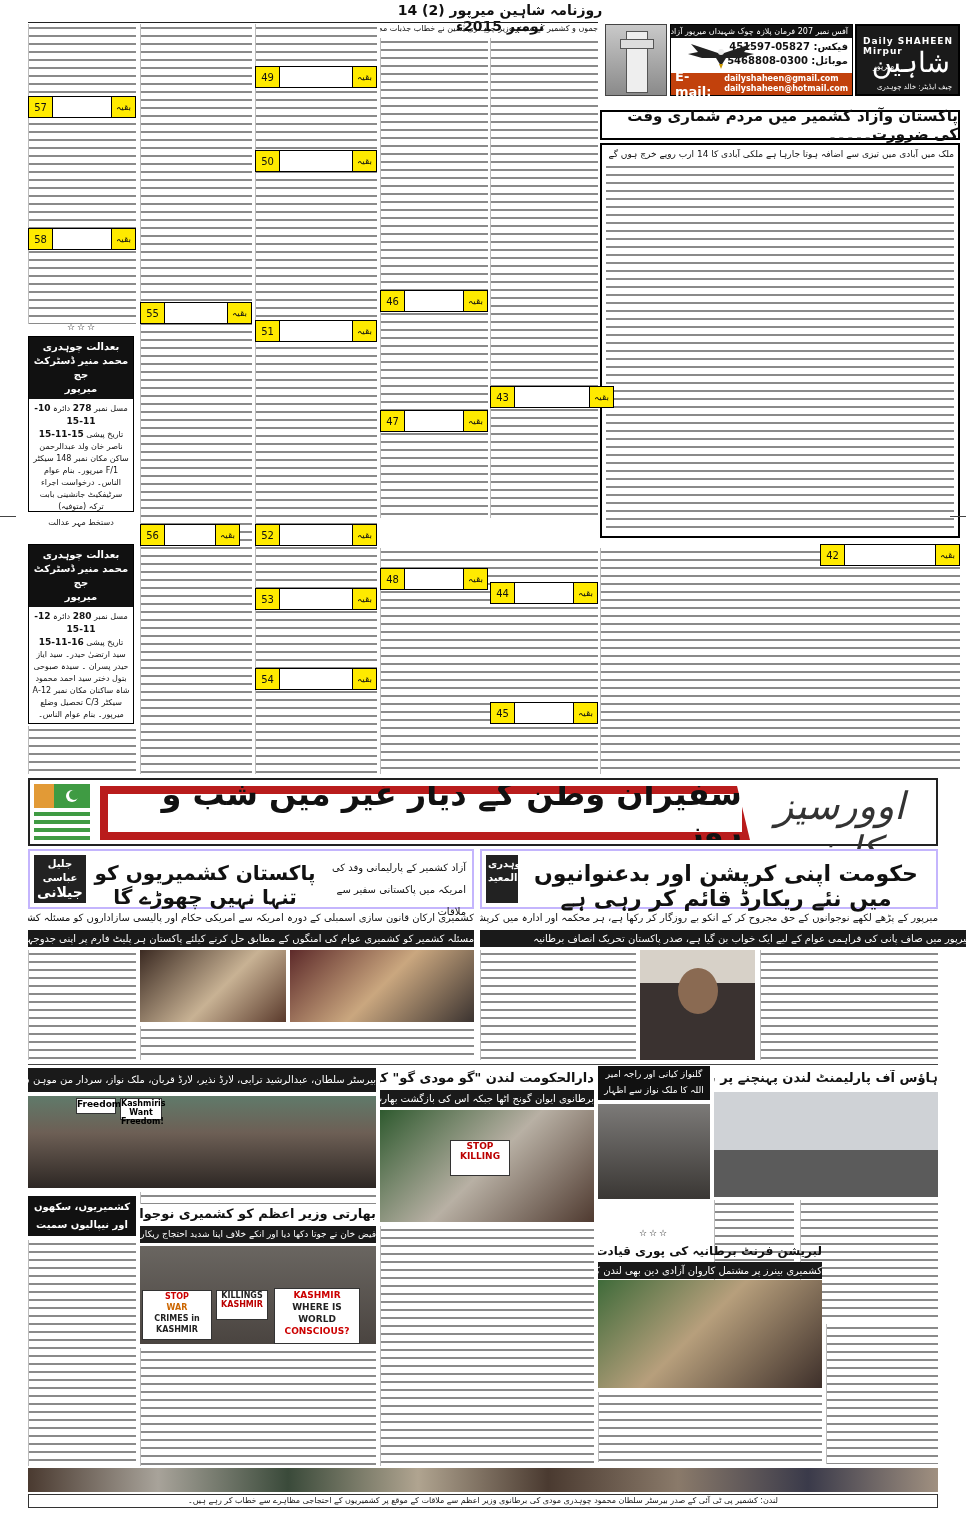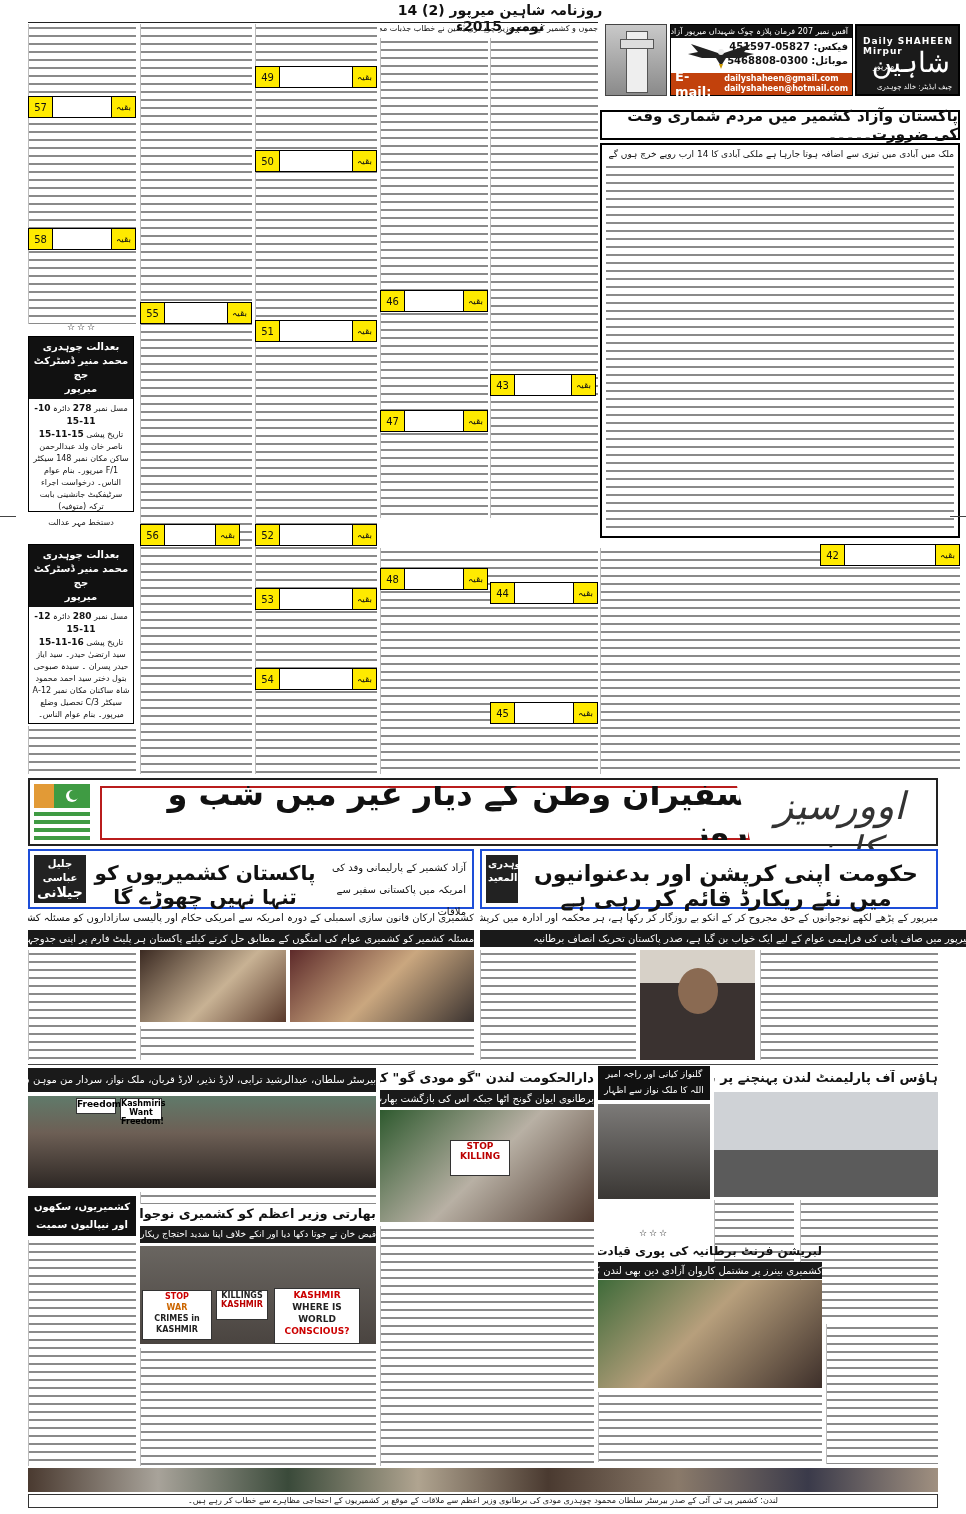--- a/index.html
+++ b/index.html
@@ -27,23 +27,23 @@
 .editorial{left:600px;top:143px;width:360px;height:395px;border:2px solid #000;padding:4px}
 .bqbox{height:22px;border:1.5px solid #000;display:flex;justify-content:space-between;align-items:stretch;background:#fff}
 .bqbox .num{background:#ffea00;width:24px;font-size:10px;display:flex;align-items:center;justify-content:center;border-right:1px solid #000}
 .bqbox .bq{background:#ffea00;width:24px;font-size:9px;display:flex;align-items:center;justify-content:center;border-left:1px solid #000;direction:rtl}
 .court{left:28px;width:106px;border:1px solid #000;background:#fff}
 .court .h{background:#111;color:#fff;font-size:10px;font-weight:bold;text-align:center;padding:3px 2px;direction:rtl;line-height:14px}
 .court .b{font-size:8px;padding:3px;direction:rtl;text-align:center;line-height:12px}
 .court .b b{font-size:9px}
 .banner{left:28px;top:778px;width:910px;height:68px;border:2px solid #222;background:#fff}
 .banner .flag{position:absolute;left:4px;top:4px;width:56px;height:58px}
-.banner .title{position:absolute;left:70px;top:6px;width:650px;height:54px;border:2px solid #b91c1c;display:flex;align-items:center;justify-content:center;direction:rtl;font-size:32px;font-weight:bold;clip-path:polygon(0 0,98% 0,100% 100%,0 100%)}
+.banner .title{position:absolute;left:70px;top:6px;width:650px;height:54px;border:8px solid #b91c1c;display:flex;align-items:center;justify-content:center;direction:rtl;font-size:32px;font-weight:bold;clip-path:polygon(0 0,98% 0,100% 100%,0 100%)}
 .banner .side{position:absolute;right:6px;top:4px;width:180px;height:60px;font-family:"DejaVu Serif",serif;font-size:38px;font-style:italic;direction:rtl;text-align:center;color:#333}
-.headbox{top:849px;height:60px;border:2px solid #1d4ed8;background:#fff}
+.headbox{top:849px;height:60px;border:2px solid #c4b5fd;background:#fff}
 .headbox .hl{font-size:27px;font-weight:bold;direction:rtl;text-align:center;position:absolute;top:10px}
 .headbox .tag{position:absolute;background:#222;color:#fff;font-size:10px;font-weight:bold;text-align:center;line-height:14px;padding:2px}
 .sub{height:15px;font-size:10px;direction:rtl;text-align:center;white-space:nowrap;overflow:hidden}
 .darkstrip{height:17px;background:#1a1a1a;color:#fff;font-size:10px;direction:rtl;text-align:center;white-space:nowrap;overflow:hidden;line-height:17px}
 .photo{background:#6b6158}
 .subhead{font-size:13px;font-weight:bold;direction:rtl;text-align:right;white-space:nowrap;overflow:hidden}
 .sign{background:#fff;color:#b00;font-weight:bold;text-align:center;font-size:9px;border:1px solid #333}
 .footer{left:28px;top:1494px;width:910px;height:14px;border:1px solid #333;font-size:8px;direction:rtl;text-align:center;line-height:12px}
 .stars{font-size:9px;letter-spacing:2px;text-align:center}
 .hline{position:absolute;height:1px;background:#444}
@@ -121,21 +121,21 @@
     <span class="bq">بقیہ</span>
   </div>
 <div class="abs bqbox" style="left:255px;top:320px;width:122px">
     <span class="num">51</span>
     <span class="bq">بقیہ</span>
   </div>
 <div class="abs bqbox" style="left:380px;top:290px;width:108px">
     <span class="num">46</span>
     <span class="bq">بقیہ</span>
   </div>
-<div class="abs bqbox" style="left:490px;top:374px;width:106px">
+<div class="abs bqbox" style="left:490px;top:386px;width:124px">
     <span class="num">43</span>
     <span class="bq">بقیہ</span>
   </div>
 <div class="abs bqbox" style="left:380px;top:410px;width:108px">
     <span class="num">47</span>
     <span class="bq">بقیہ</span>
   </div>
 <div class="abs bqbox" style="left:140px;top:524px;width:100px">
     <span class="num">56</span>
     <span class="bq">بقیہ</span>

